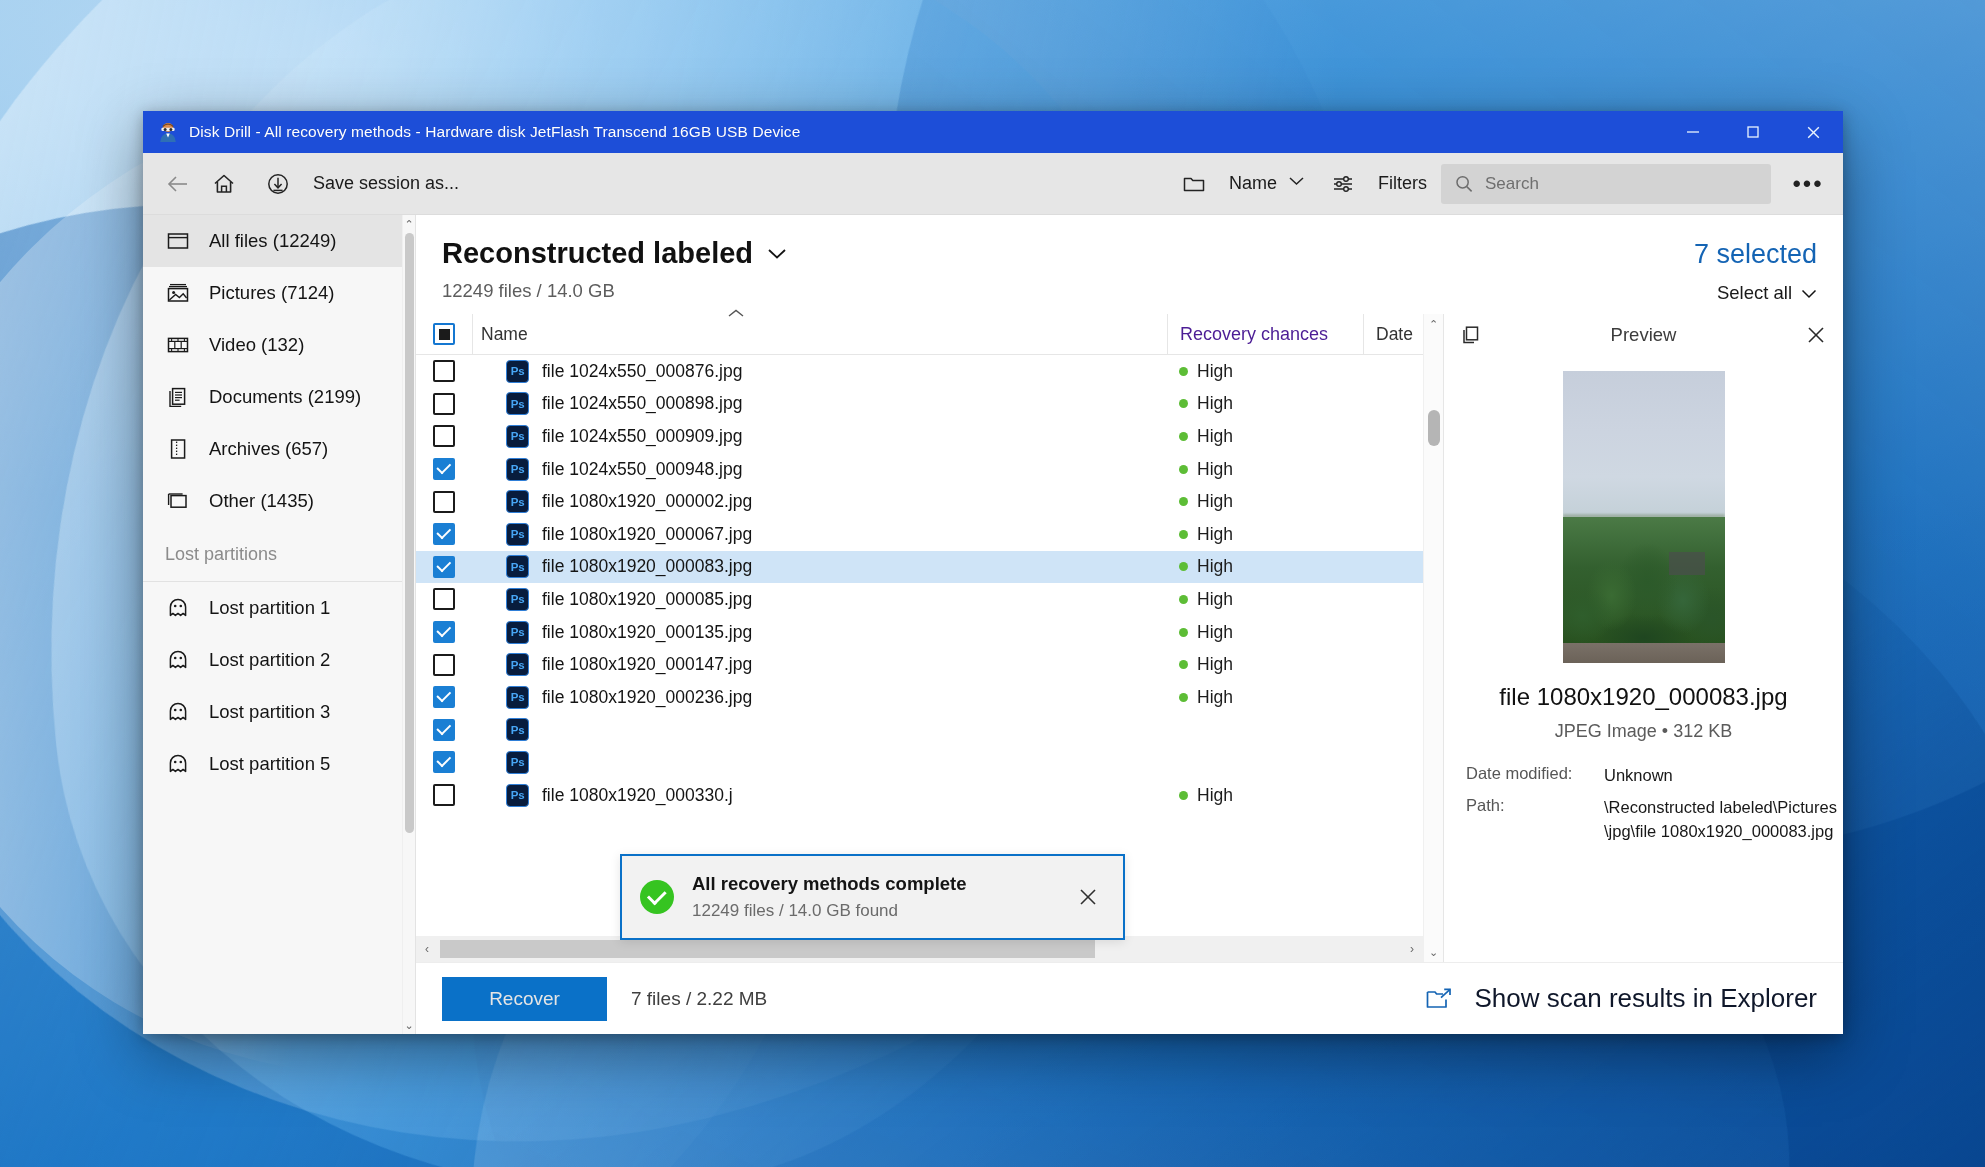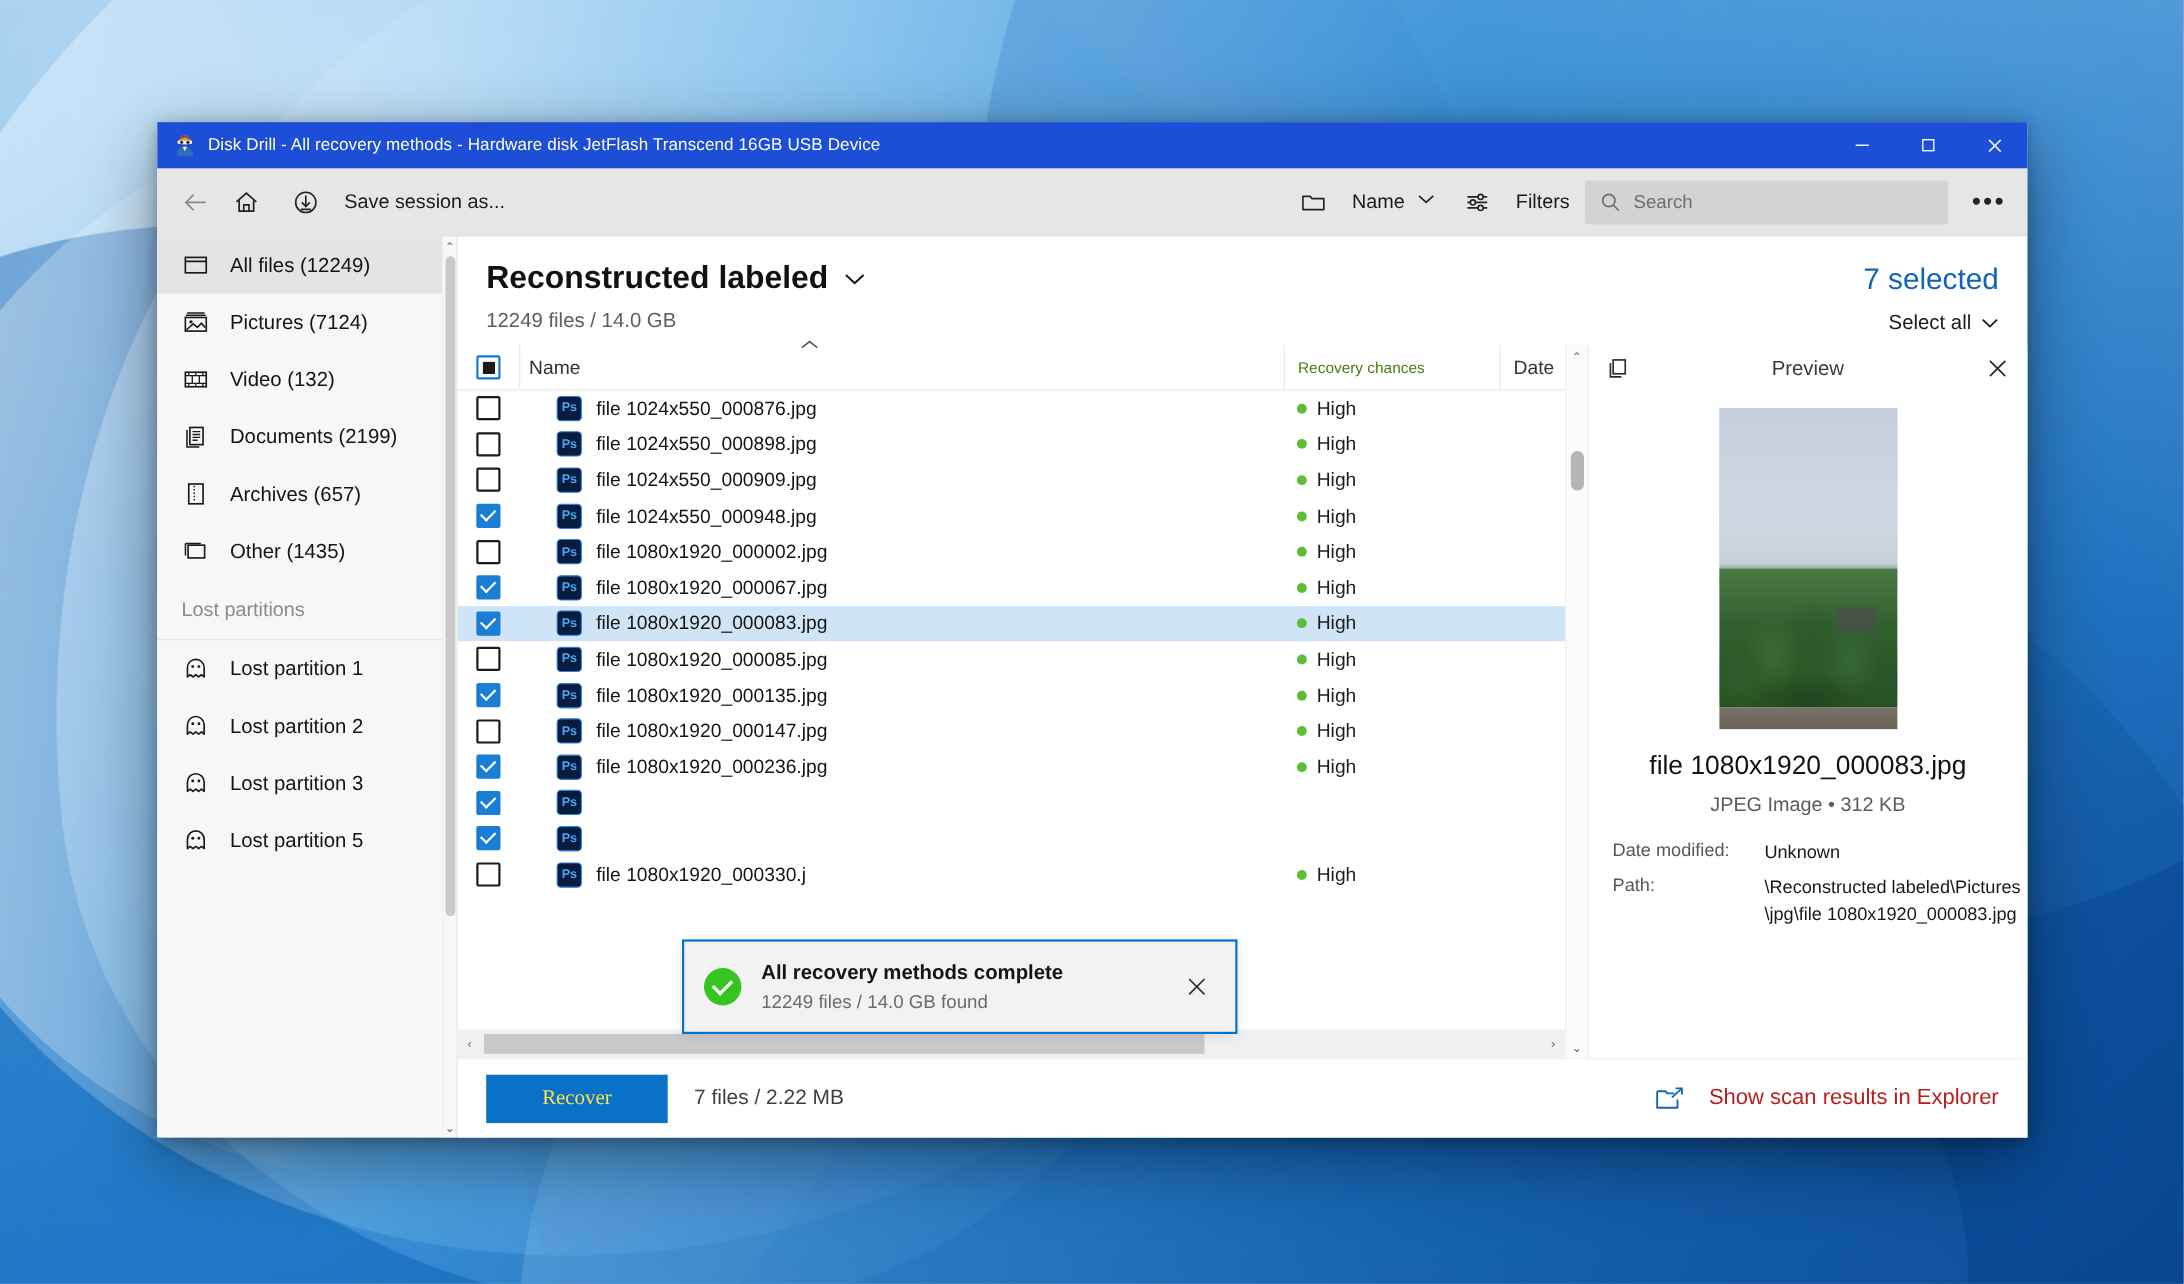--- a/index.html
+++ b/index.html
@@ -154,21 +154,21 @@
 
   
   .table-wrap { flex:1; min-width:0; display:flex; flex-direction:column; position:relative; }
   .thead {
     height:41px; display:flex; align-items:center; border-bottom:1px solid #e6e6e6;
     position:relative; background:#fff;
   }
   .th-cb { width:56px; display:flex; align-items:center; justify-content:center; }
   .th-name { flex:1; font-size:17.5px; color:#333; padding-left:8px; position:relative; border-left:1px solid #e6e6e6; height:100%; display:flex; align-items:center;}
   .sort-caret { position:absolute; left:254px; top:-6px; font-size:13px; color:#555; }
-  .th-rec { width:196px; font-size:14px; color:#4d7c0f; border-left:1px solid #e6e6e6; height:100%; display:flex; align-items:center; padding-left:12px;}
+  .th-rec { width:196px; font-size:18px; color:#4c1d95; border-left:1px solid #e6e6e6; height:100%; display:flex; align-items:center; padding-left:12px;}
   .th-date { width:60px; font-size:17.5px; color:#333; border-left:1px solid #e6e6e6; height:100%; display:flex; align-items:center; padding-left:12px; overflow:hidden;}
 
   .tbody { flex:1; position:relative; overflow:hidden; }
   .trow { height:32.6px; display:flex; font-size:17.5px; color:#141414; }
   .trow.sel { background:#cfe4f7; }
   .td-cb { width:56px; display:flex; align-items:center; justify-content:center; }
   .td-name { flex:1; display:flex; align-items:center; gap:13px; padding-left:34px; white-space:nowrap;}
   .td-rec { width:196px; display:flex; align-items:center; gap:9px; padding-left:12px; color:#1d1d1d;}
   .td-date { width:60px; }
 
@@ -242,27 +242,27 @@
   .pv-row { display:flex; margin-bottom:8px; }
   .pv-k { width:138px; color:#565656; flex:none; }
   .pv-v { color:#181818; word-break:break-all; line-height:1.45; }
 
   
   .footer {
     height:72px; background:#fff; display:flex; align-items:center; padding:0 26px;
     border-top:1px solid #ededed;
   }
   .recover-btn {
-    width:165px; height:44px; background:#0a71c8; color:#fde047; font-size:19px;
-    display:flex; align-items:center; justify-content:center; border:0; cursor:pointer;font-family:Liberation Serif, serif;
+    width:165px; height:44px; background:#0a71c8; color:#e5e5e5; font-size:19px;
+    display:flex; align-items:center; justify-content:center; border:0; cursor:pointer;
   }
   .footer-count { font-size:19px; color:#3f3f3f; margin-left:24px; }
   .footer-link {
     margin-left:auto; display:flex; align-items:center; gap:22px;
-    color:#b91c1c; font-size:20px; cursor:pointer;
+    color:#0f172a; font-size:26px; cursor:pointer;
   }
 
   
   .toast {
     position:absolute; left:477px; bottom:94px; width:505px; height:86px;
     background:#f2f2f2; border:2px solid #0a71c8;
     display:flex; align-items:center; padding:0 18px; gap:18px;
     box-shadow:0 2px 10px rgba(0,0,0,.10);
     z-index:40;
   }

